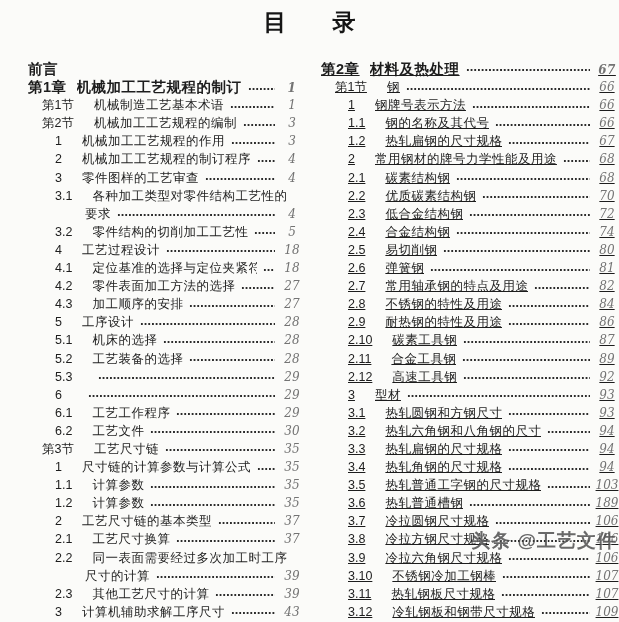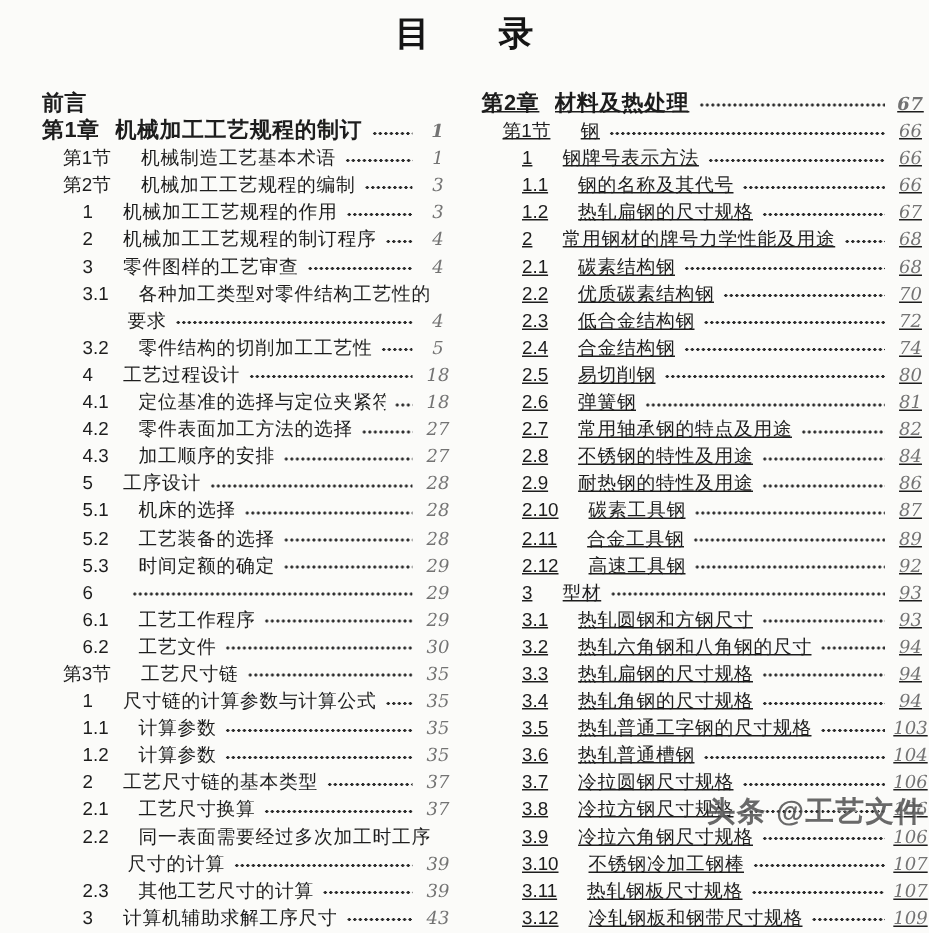--- a/index.html
+++ b/index.html
@@ -180,21 +180,20 @@
           <span class="pg">28</span>
         </div>
         <div class="row lv2">
           <span class="num">5.2</span>
           <span class="txt">工艺装备的选择</span>
           <span class="leader"></span>
           <span class="pg">28</span>
         </div>
         <div class="row lv2">
           <span class="num">5.3</span>
-          <span class="txt">时间定额的确定</span>
           <span class="leader"></span>
           <span class="pg">29</span>
         </div>
         <div class="row lv2">
           <span class="num">6</span>
           <span class="leader"></span>
           <span class="pg">29</span>
         </div>
         <div class="row lv2">
           <span class="num">6.1</span>
@@ -408,21 +407,21 @@
         <div class="row lv2">
           <span class="num">3.5</span>
           <span class="txt">热轧普通工字钢的尺寸规格</span>
           <span class="leader"></span>
           <span class="pg">103</span>
         </div>
         <div class="row lv2">
           <span class="num">3.6</span>
           <span class="txt">热轧普通槽钢</span>
           <span class="leader"></span>
-          <span class="pg">104</span>
+          <span class="pg">189</span>
         </div>
         <div class="row lv2">
           <span class="num">3.7</span>
           <span class="txt">冷拉圆钢尺寸规格</span>
           <span class="leader"></span>
           <span class="pg">106</span>
         </div>
         <div class="row lv2">
           <span class="num">3.8</span>
           <span class="txt">冷拉方钢尺寸规格</span>

